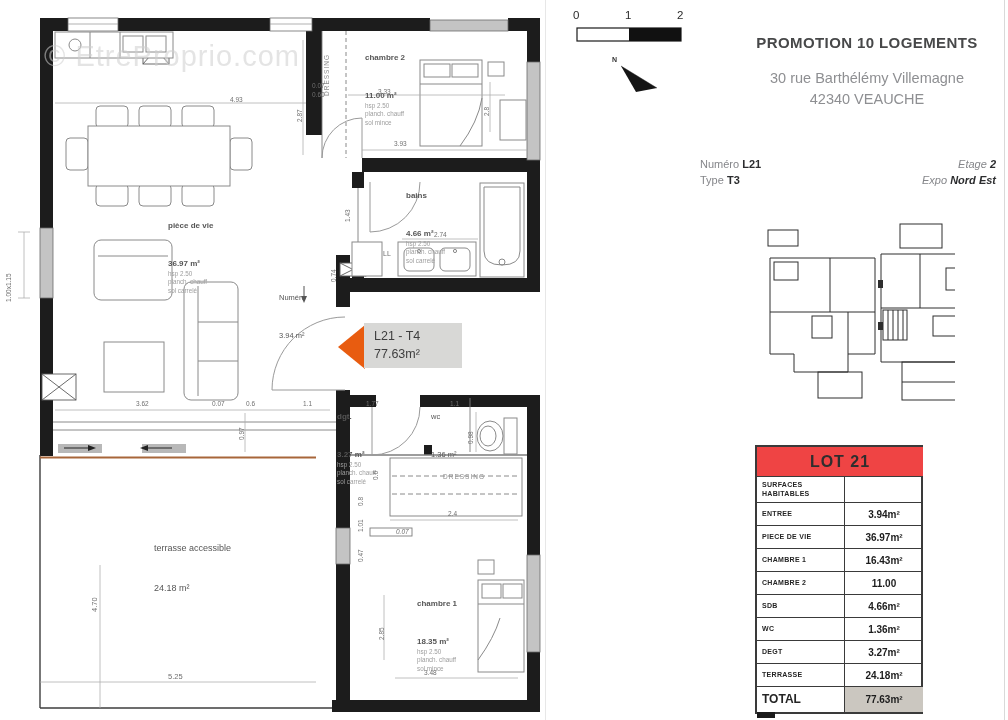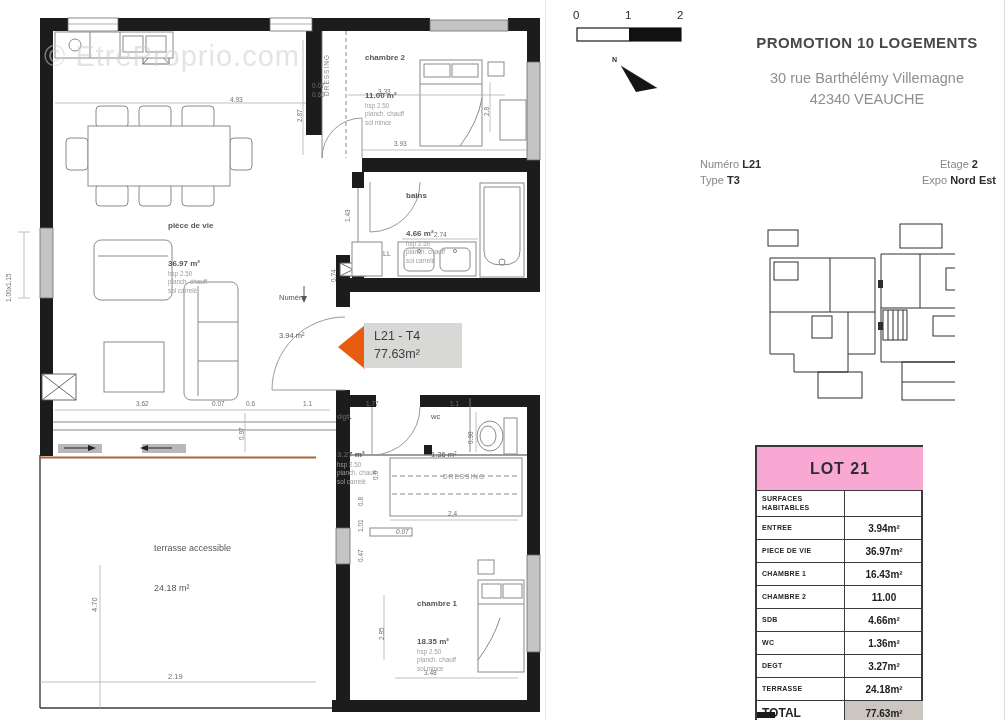--- a/index.html
+++ b/index.html
@@ -26,28 +26,28 @@
                border-top:22px solid transparent;border-bottom:22px solid transparent;
                border-right:27px solid #e85c10;}
   
   .scale-num{position:absolute;font-size:11.5px;color:#2b2b2b;}
   .north-n{position:absolute;left:612px;top:56px;font-size:7px;font-weight:700;color:#333;}
   .proj-header{position:absolute;left:726px;top:34px;width:282px;text-align:center;}
   .proj-title{font-size:15px;font-weight:700;color:#474849;letter-spacing:.4px;}
   .proj-addr{margin-top:17px;font-size:14.5px;color:#8e8f92;line-height:1.45;}
   .unit-info{position:absolute;left:700px;top:157px;width:296px;display:flex;
              justify-content:space-between;font-size:11px;line-height:1.45;}
-  .unit-info .col2{text-align:center;}
+  .unit-info .col2{text-align:right;font-style:italic;}
   .ulabel{color:#85868a;}
   .uvalue{color:#2c2d2f;font-weight:700;}
   
   .lot-table{position:absolute;left:755px;top:445px;width:168px;border:2px solid #3a3a3a;background:#fff;}
   .trow{display:grid;grid-template-columns:88px 78px;border-top:1px solid #3a3a3a;}
   .trow:first-child{border-top:none;}
-  .t-head{height:43px;background:#f9a8d4;display:flex;align-items:center;justify-content:center;
+  .t-head{height:29px;background:#ef4444;display:flex;align-items:center;justify-content:center;
           font-size:16px;font-weight:700;color:#2e2e2e;letter-spacing:1px;}
   .t-label{display:flex;align-items:center;padding-left:5px;font-size:7px;font-weight:700;
            color:#252525;letter-spacing:.3px;border-right:1px solid #3a3a3a;line-height:1.25;}
   .t-value{display:flex;align-items:center;justify-content:center;font-size:10px;
            font-weight:600;color:#1c1c1c;}
   .t-r{height:23px;}
   .t-surf{height:26px;}
   .t-total{height:26px;}
   .t-total .t-label{font-size:12px;letter-spacing:0;font-weight:600;}
   .t-total .t-value{background:#cbc7c0;}
@@ -313,21 +313,21 @@
   <span class="dim v" style="left:467px;top:444px">0.98</span>
   <span class="dim v" style="left:372px;top:480px">0.6</span>
   <span class="dim v" style="left:357px;top:506px">0.8</span>
   <span class="dim v" style="left:357px;top:532px">1.01</span>
   <span class="dim v" style="left:357px;top:562px">0.47</span>
   <span class="dim" style="left:448px;top:510px">2.4</span>
   <span class="dim" style="left:396px;top:528px;font-style:italic">0.07</span>
   <span class="dim v" style="left:378px;top:640px">2.85</span>
   <span class="dim" style="left:424px;top:669px">3.48</span>
   <span class="dim v" style="left:90px;top:612px;font-size:7.5px">4.70</span>
-  <span class="dim" style="left:168px;top:672px;font-size:7.5px">2.19</span>
+  <span class="dim" style="left:168px;top:672px;font-size:7.5px">5.25</span>
   <span class="dim v" style="left:5px;top:302px">1.00x1.15</span>
 
   <div class="edge" style="left:545px;top:0;width:1px;height:720px"></div>
   <div class="edge" style="left:1004px;top:0;width:1px;height:720px;background:#d9d9d9"></div>
 
   <span class="scale-num" style="left:573px;top:9px">0</span>
   <span class="scale-num" style="left:625px;top:9px">1</span>
   <span class="scale-num" style="left:677px;top:9px">2</span>
   <svg class="abs" style="left:557px;top:4px" width="140" height="95" viewBox="0 0 140 95">
     <rect x="20" y="24" width="104" height="13" fill="#ffffff" stroke="#1a1a1a" stroke-width="1.2"></rect>

